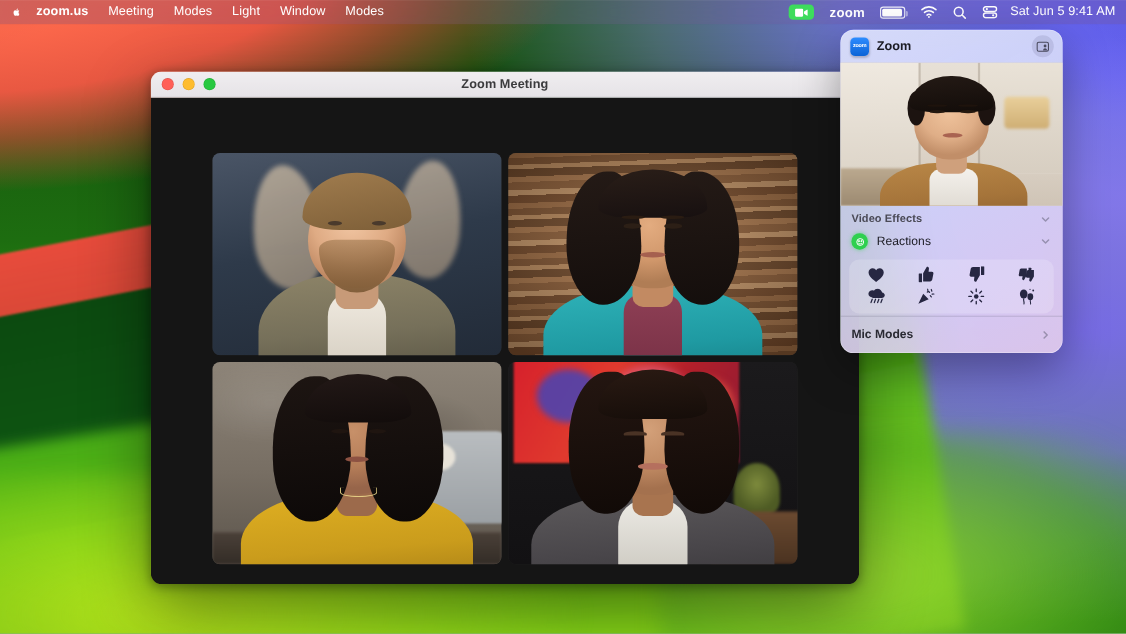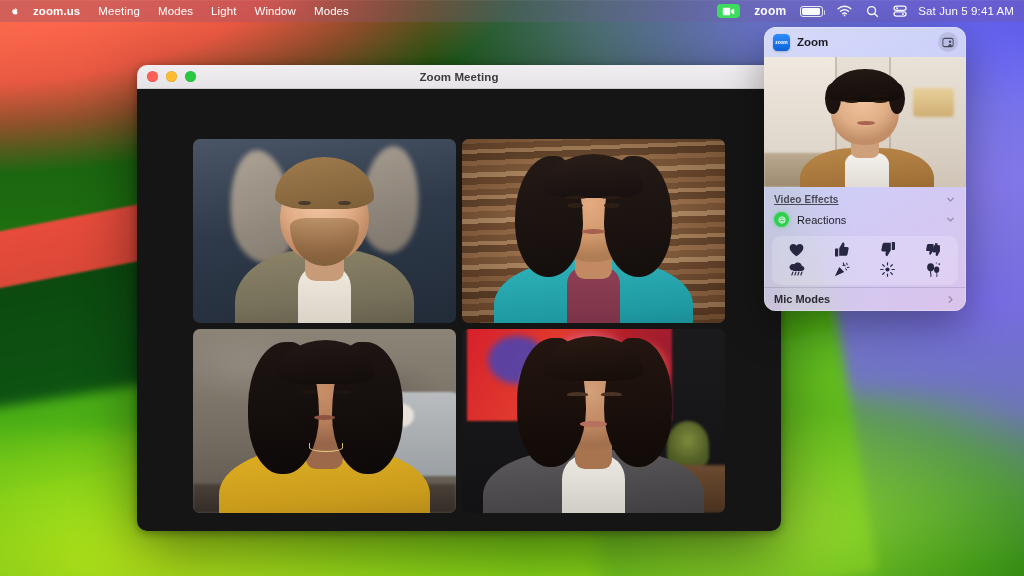--- a/index.html
+++ b/index.html
@@ -267,41 +267,41 @@
   .pv-eyeL { left:40%; top:33%; width:7%; height:2.6%; border-radius:50%; background:#24180f; }
   .pv-eyeR { left:54%; top:33%; width:7%; height:2.6%; border-radius:50%; background:#24180f; }
   .pv-browL{ left:39%; top:29%; width:9%; height:2%; border-radius:40%; background:#1e130c; }
   .pv-browR{ left:53%; top:29%; width:9%; height:2%; border-radius:40%; background:#1e130c; }
   .pv-mouth{ left:46%; top:49%; width:9%; height:3%; border-radius:50%; background:#a96351; }
 
   .pp-section-title {
     padding:7px 10px 4px 10px; display:flex; align-items:center;
     font-size:10px; font-weight:600; color:#4a4a56; letter-spacing:.1px;
   }
-  .pp-section-title .lbl { flex:1;text-decoration:underline; }
+  .pp-section-title .lbl { flex:1; }
   .chev { width:11px; height:11px; display:block; opacity:.5; }
 
   .pp-row { height:21.5px; display:flex; align-items:center; padding:0 10px; gap:8px; }
   .pp-ico { width:15px; height:15px; border-radius:50%; display:flex; align-items:center; justify-content:center; flex-shrink:0; }
   .pp-ico.off { background:transparent; border:1.2px solid rgba(70,70,90,.55); }
   .pp-ico.on  { background:#2fd04f; box-shadow:0 0 4px rgba(47,208,79,.6); }
   .pp-ico svg { width:10px; height:10px; display:block; }
   .pp-row .lbl { flex:1; font-size:11px; color:#1c1c24; letter-spacing:.05px; }
 
   .pp-reactions {
     margin:5px 8px 2px 8px; border-radius:9px; background:rgba(255,255,255,.18);
     padding:4px 2px 5px 2px;
     display:grid; grid-template-columns:repeat(4,1fr); grid-template-rows:repeat(2,20px);
     align-items:center; justify-items:center;
   }
   .rx { width:19px; height:19px; display:flex; align-items:center; justify-content:center; }
   .rx svg { display:block; }
 
   .pp-divider { height:.5px; background:rgba(90,90,120,.22); margin:2px 0 0 0; }
-  .pp-foot { height:24px; display:flex; align-items:center; padding:0 10px; }
+  .pp-foot { height:34px; display:flex; align-items:center; padding:0 10px; }
   .pp-foot .lbl { flex:1; font-size:11px; font-weight:600; color:#2a2a33; }
 
   
   #watermark { position:absolute; right:14px; bottom:36px; z-index:30; text-align:right; pointer-events:none; }
   #wm-main { font-size:46px; font-weight:bold; letter-spacing:1.5px; color:rgba(255,255,255,.58); line-height:1; }
   #wm-sub  { font-size:14.5px; color:rgba(255,255,255,.62); letter-spacing:2.5px; margin-top:5px; }
 </style>
 </head>
 <body>
 

